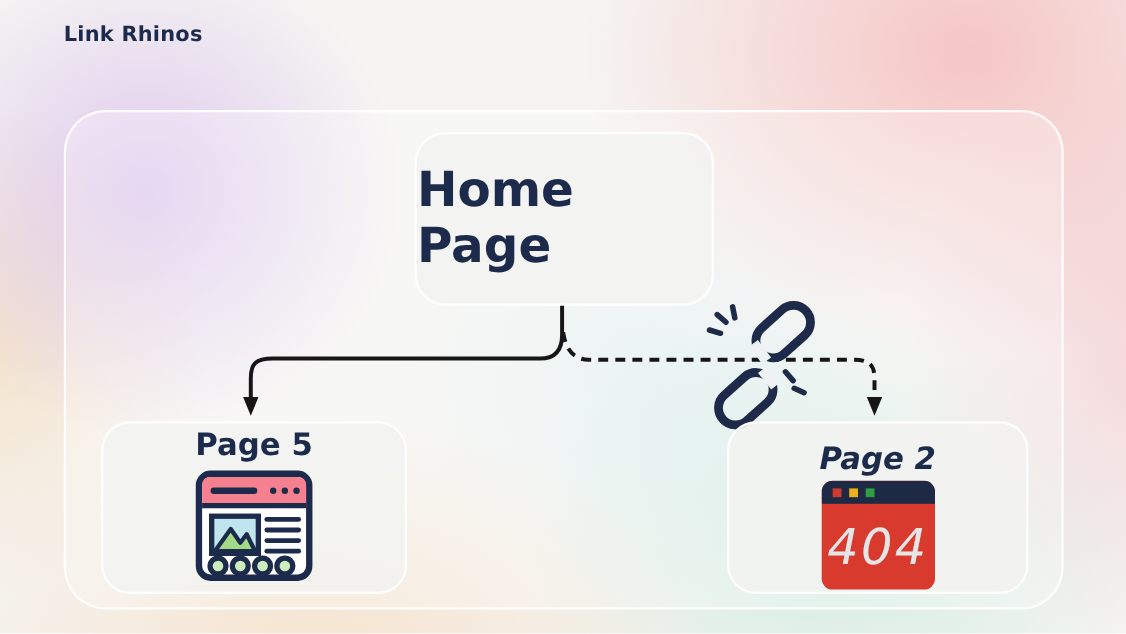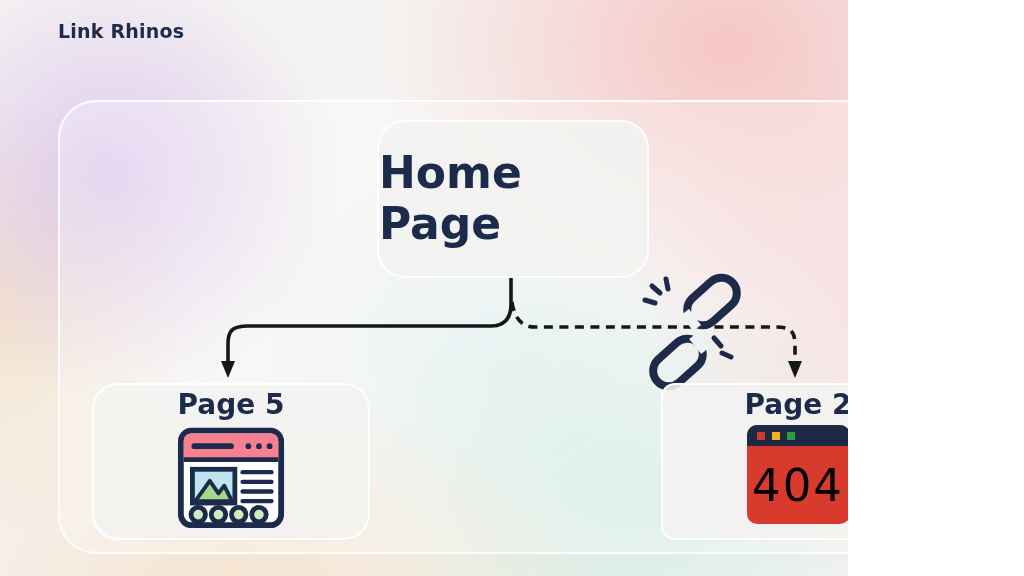--- a/index.html
+++ b/index.html
@@ -1,18 +1,18 @@
 <!DOCTYPE html>
 <html><head>
 <meta charset="utf-8">
 <style>
   html,body{margin:0;padding:0;}
   .stage{
     position:relative;
-    width:848px;height:576px;
+    width:1024px;height:576px;
     overflow:hidden;
     font-family:"DejaVu Sans","Liberation Sans",sans-serif;
     background:
       radial-gradient(330px 320px at 13% 30%, rgba(200,160,235,0.50), transparent 70%),
       radial-gradient(500px 400px at 86% 8%,  rgba(246,160,160,0.55), transparent 70%),
       radial-gradient(320px 380px at 102% 55%,rgba(246,175,185,0.40), transparent 70%),
       radial-gradient(300px 320px at -2% 55%, rgba(244,205,150,0.42), transparent 70%),
       radial-gradient(520px 300px at 28% 102%,rgba(246,212,175,0.50), transparent 70%),
       radial-gradient(420px 320px at 74% 86%, rgba(165,225,205,0.40), transparent 70%),
       radial-gradient(340px 280px at 58% 60%, rgba(190,232,238,0.30), transparent 70%),
@@ -39,21 +39,21 @@
     position:absolute;
     background:rgba(243,242,240,0.88);
     border:2px solid rgba(255,255,255,0.95);
     border-radius:28px;
     box-sizing:border-box;
     display:flex;flex-direction:column;align-items:center;justify-content:center;
   }
   .node-home{left:377px;top:120px;width:272px;height:158px;}
   .node-home .node-label{font-size:44px;}
   .node-page1{left:92px;top:383px;width:278px;height:157px;border-radius:26px;justify-content:flex-start;padding-top:4px;}
-  .node-page2{left:661px;top:383px;width:274px;height:157px;border-radius:14px;justify-content:flex-start;padding-top:4px;}
+  .node-page2{left:661px;top:383px;width:274px;height:157px;border-radius:26px;justify-content:flex-start;padding-top:16px;font-style:italic;}
   .node-label{
     font-weight:bold;color:#1c2b4b;font-size:28px;line-height:1.15;
   }
   .overlay{
     position:absolute;left:0;top:0;width:1024px;height:576px;
     pointer-events:none;
   }
   .webpage-icon-wrap{margin-top:2px;}
   
   .icon404{
@@ -62,21 +62,21 @@
   }
   .icon404-bar{
     height:21px;background:#1e2a45;display:flex;align-items:center;gap:7px;padding-left:10px;
   }
   .sq{width:8px;height:8px;display:inline-block;}
   .sq-red{background:#cf3b2f;}
   .sq-yellow{background:#edb11d;}
   .sq-green{background:#2f9e41;}
   .icon404-code{
     height:78px;display:flex;align-items:center;justify-content:center;
-    color:#000000;font-size:45px;font-weight:400;letter-spacing:2px;
+    color:#e5e5e5;font-size:45px;font-weight:400;letter-spacing:2px;
     font-family:"DejaVu Sans",sans-serif;
   }
 </style>
 </head>
 <body>
 
 <div class="stage">
 
   <div class="logo">Link Rhinos</div>
 

